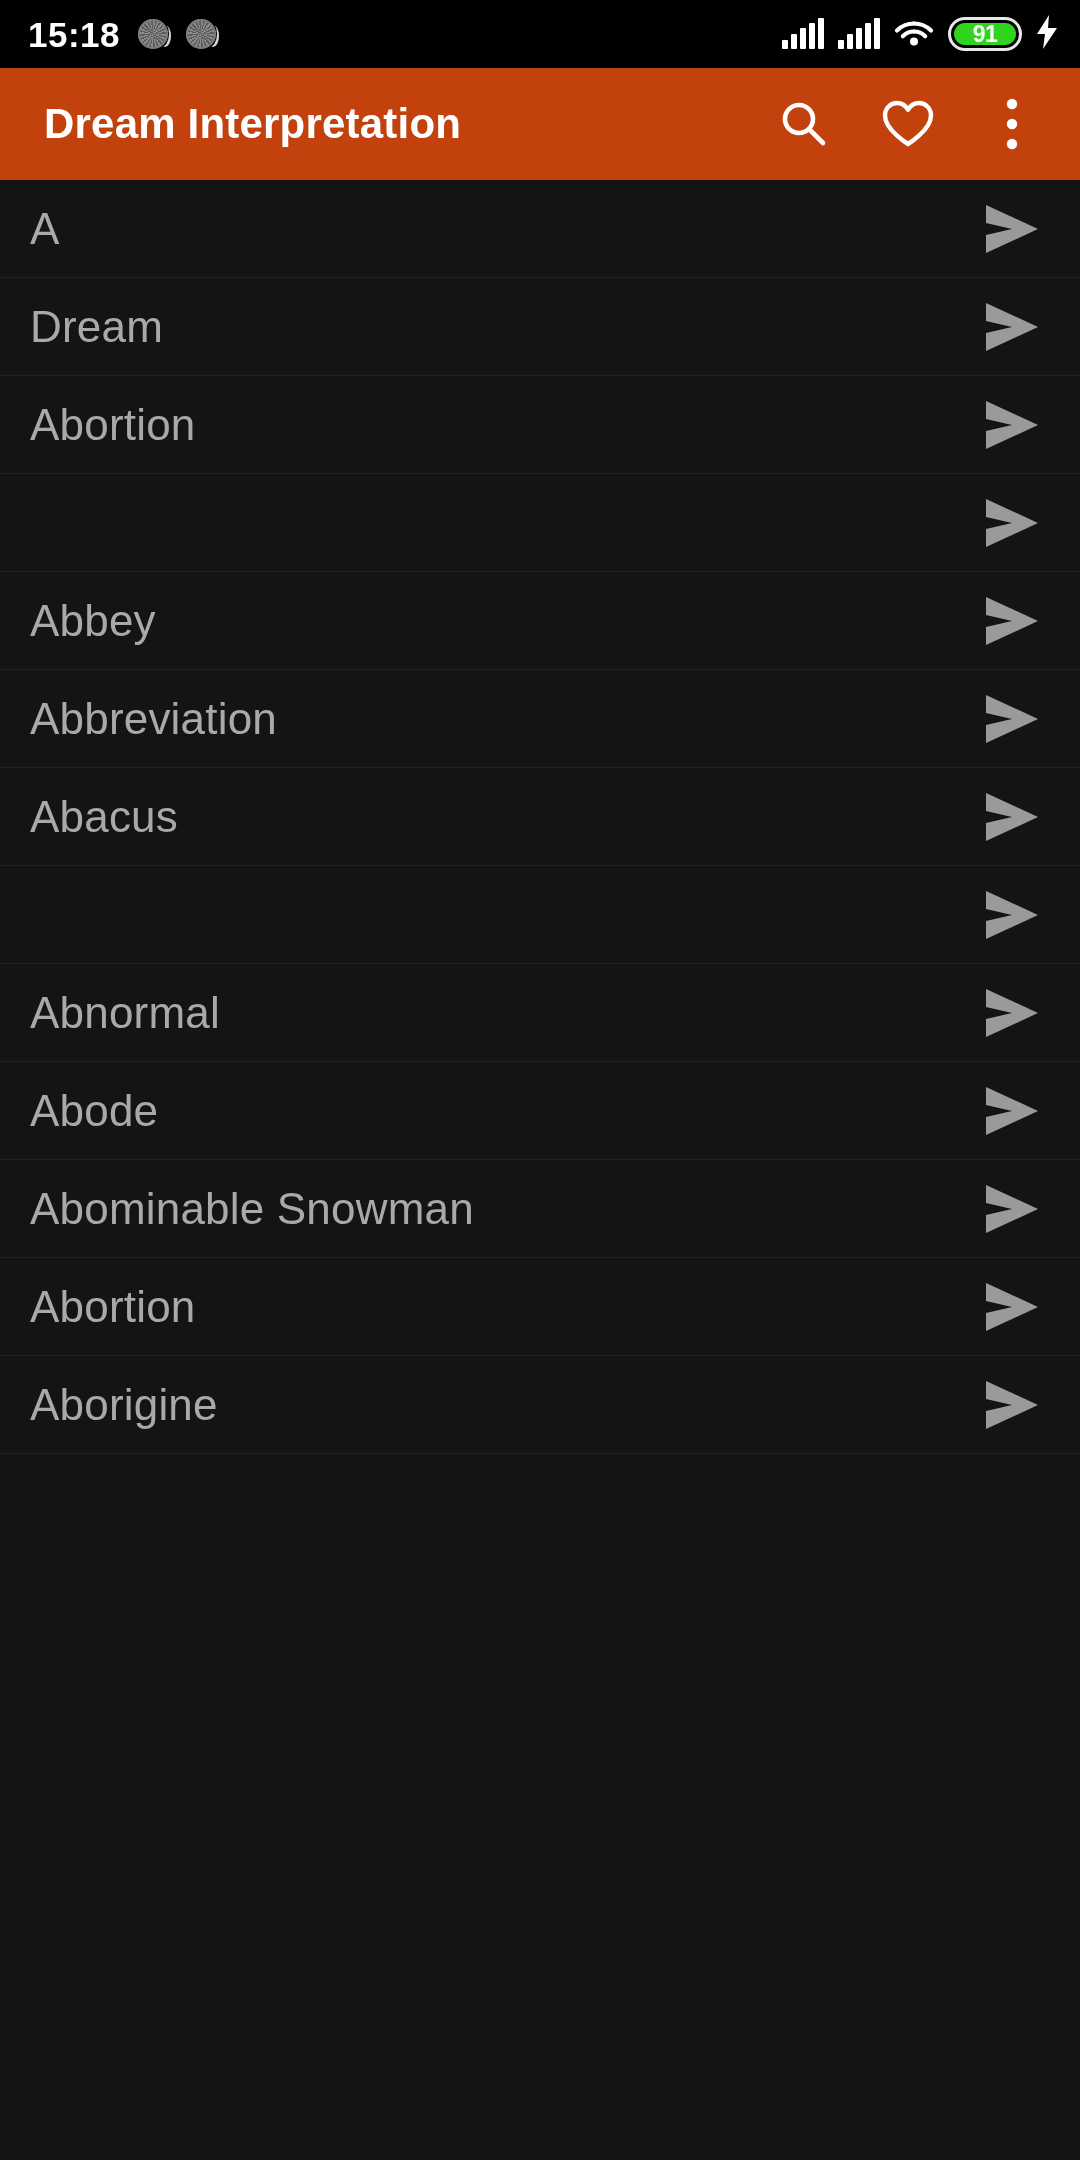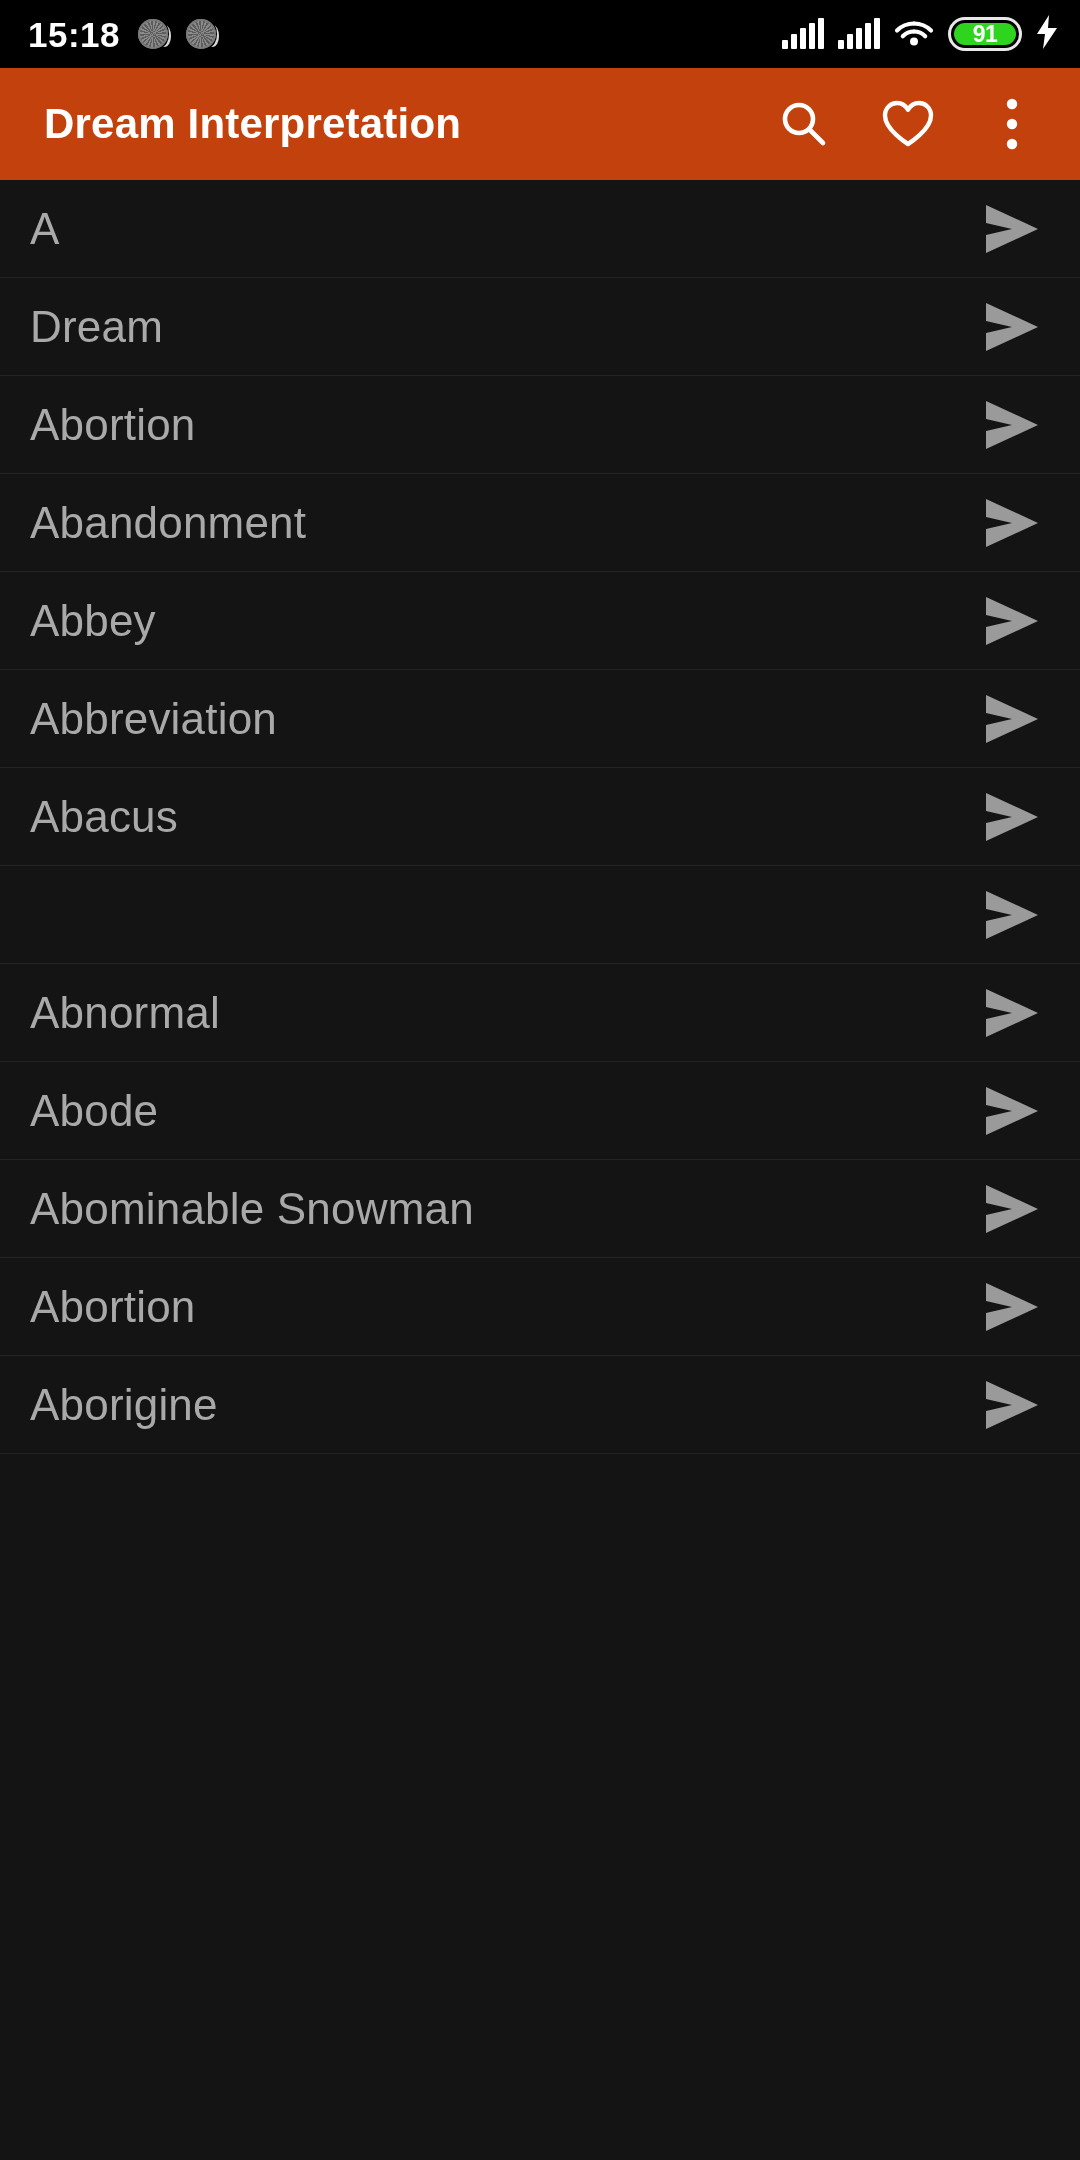--- a/index.html
+++ b/index.html
@@ -192,21 +192,20 @@
       </div>
       <div class="row">
         <span class="row-label">Abortion</span>
         <span class="row-arrow">
           <svg width="60" height="56" viewBox="0 0 60 56">
       <path d="M4 4 L56 28 L4 52 L4 34 L30 28 L4 22 Z" fill="#9a9a9a"></path>
     </svg>
         </span>
       </div>
       <div class="row">
-        <span class="row-label">Abandonment</span>
         <span class="row-arrow">
           <svg width="60" height="56" viewBox="0 0 60 56">
       <path d="M4 4 L56 28 L4 52 L4 34 L30 28 L4 22 Z" fill="#9a9a9a"></path>
     </svg>
         </span>
       </div>
       <div class="row">
         <span class="row-label">Abbey</span>
         <span class="row-arrow">
           <svg width="60" height="56" viewBox="0 0 60 56">

